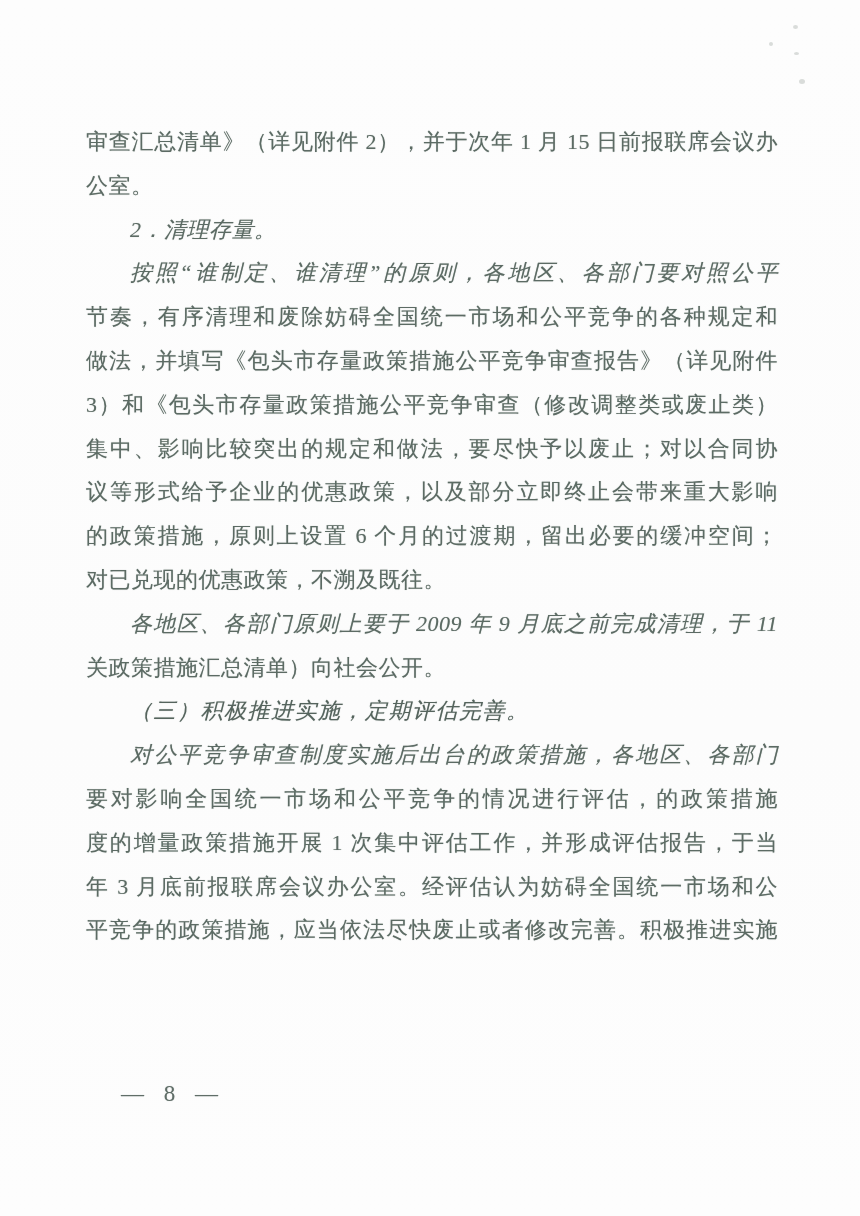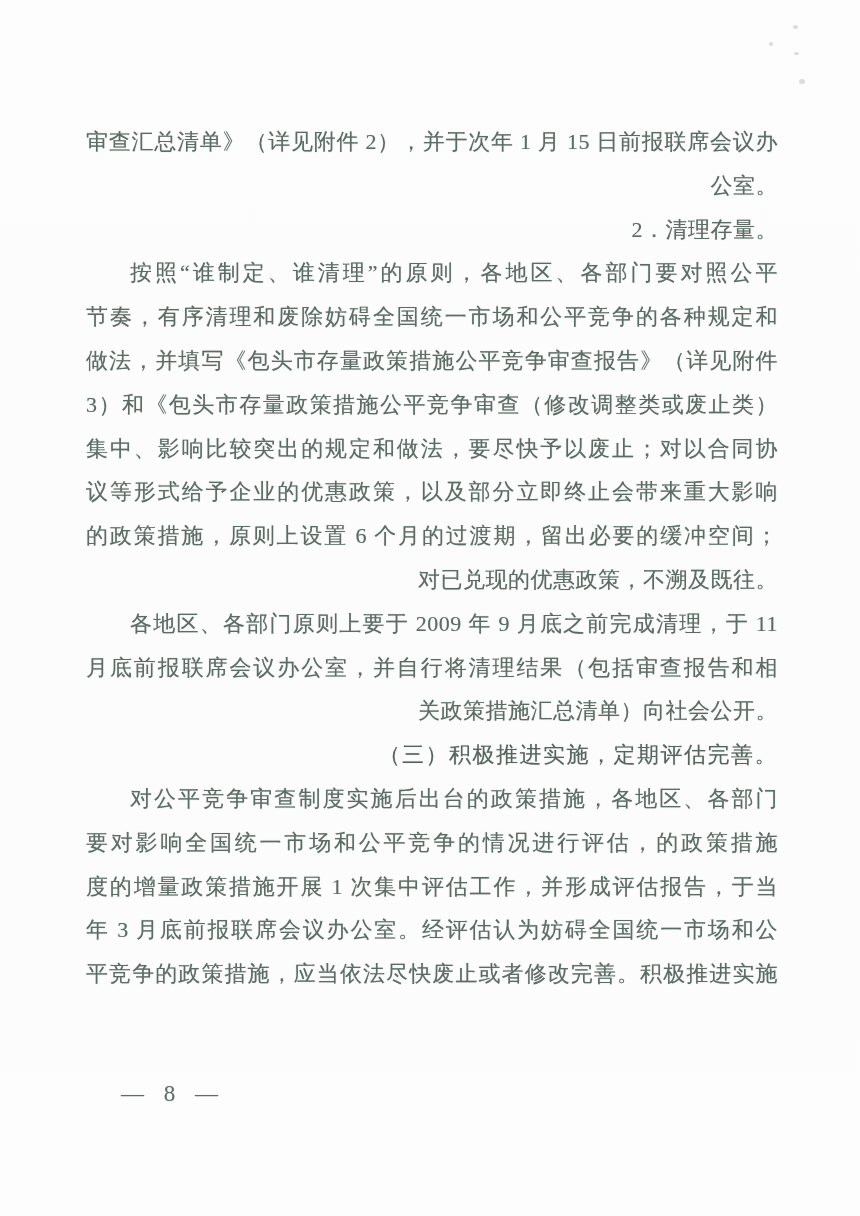--- a/index.html
+++ b/index.html
@@ -28,30 +28,30 @@
     width: 692px;
     color: #5c6b64;
     font-size: 22px;
     text-shadow: 0 0 1px rgba(92,107,100,0.45);
   }
   .line {
     height: 43.8px;
     line-height: 43.8px;
     white-space: nowrap;
     letter-spacing: 0.5px;
-    text-align: right;
   }
   .line.justify {
     white-space: normal;
     text-align: justify;
     text-align-last: justify;
     text-justify: inter-character;
   }
   .line.indent {
     text-indent: 2em;
+    font-style: italic;
   }
   .line.kai {
     letter-spacing: 1.5px;
     color: #55645d;
   }
   .page-footer {
     position: absolute;
     left: 121px;
     top: 1081px;
     color: #606e68;
@@ -75,21 +75,20 @@
       <div class="line indent">2．清理存量。</div>
       <div class="line indent justify">按照“谁制定、谁清理”的原则，各地区、各部门要对照公平</div>
       <div class="line justify">节奏，有序清理和废除妨碍全国统一市场和公平竞争的各种规定和</div>
       <div class="line justify">做法，并填写《包头市存量政策措施公平竞争审查报告》（详见附件</div>
       <div class="line justify">3）和《包头市存量政策措施公平竞争审查（修改调整类或废止类）</div>
       <div class="line justify">集中、影响比较突出的规定和做法，要尽快予以废止；对以合同协</div>
       <div class="line justify">议等形式给予企业的优惠政策，以及部分立即终止会带来重大影响</div>
       <div class="line justify">的政策措施，原则上设置 6 个月的过渡期，留出必要的缓冲空间；</div>
       <div class="line">对已兑现的优惠政策，不溯及既往。</div>
       <div class="line indent justify">各地区、各部门原则上要于 2009 年 9 月底之前完成清理，于 11</div>
-      <div class="line justify">月底前报联席会议办公室，并自行将清理结果（包括审查报告和相</div>
       <div class="line">关政策措施汇总清单）向社会公开。</div>
       <div class="line indent kai">（三）积极推进实施，定期评估完善。</div>
       <div class="line indent justify">对公平竞争审查制度实施后出台的政策措施，各地区、各部门</div>
       <div class="line justify">要对影响全国统一市场和公平竞争的情况进行评估，的政策措施</div>
       <div class="line justify">度的增量政策措施开展 1 次集中评估工作，并形成评估报告，于当</div>
       <div class="line justify">年 3 月底前报联席会议办公室。经评估认为妨碍全国统一市场和公</div>
       <div class="line justify">平竞争的政策措施，应当依法尽快废止或者修改完善。积极推进实施</div>
     </div>
   <div class="page-footer">— 8 —</div>
 <div class="artifact" style="left: 793px; top: 25px; width: 5px; height: 4px;"></div>

